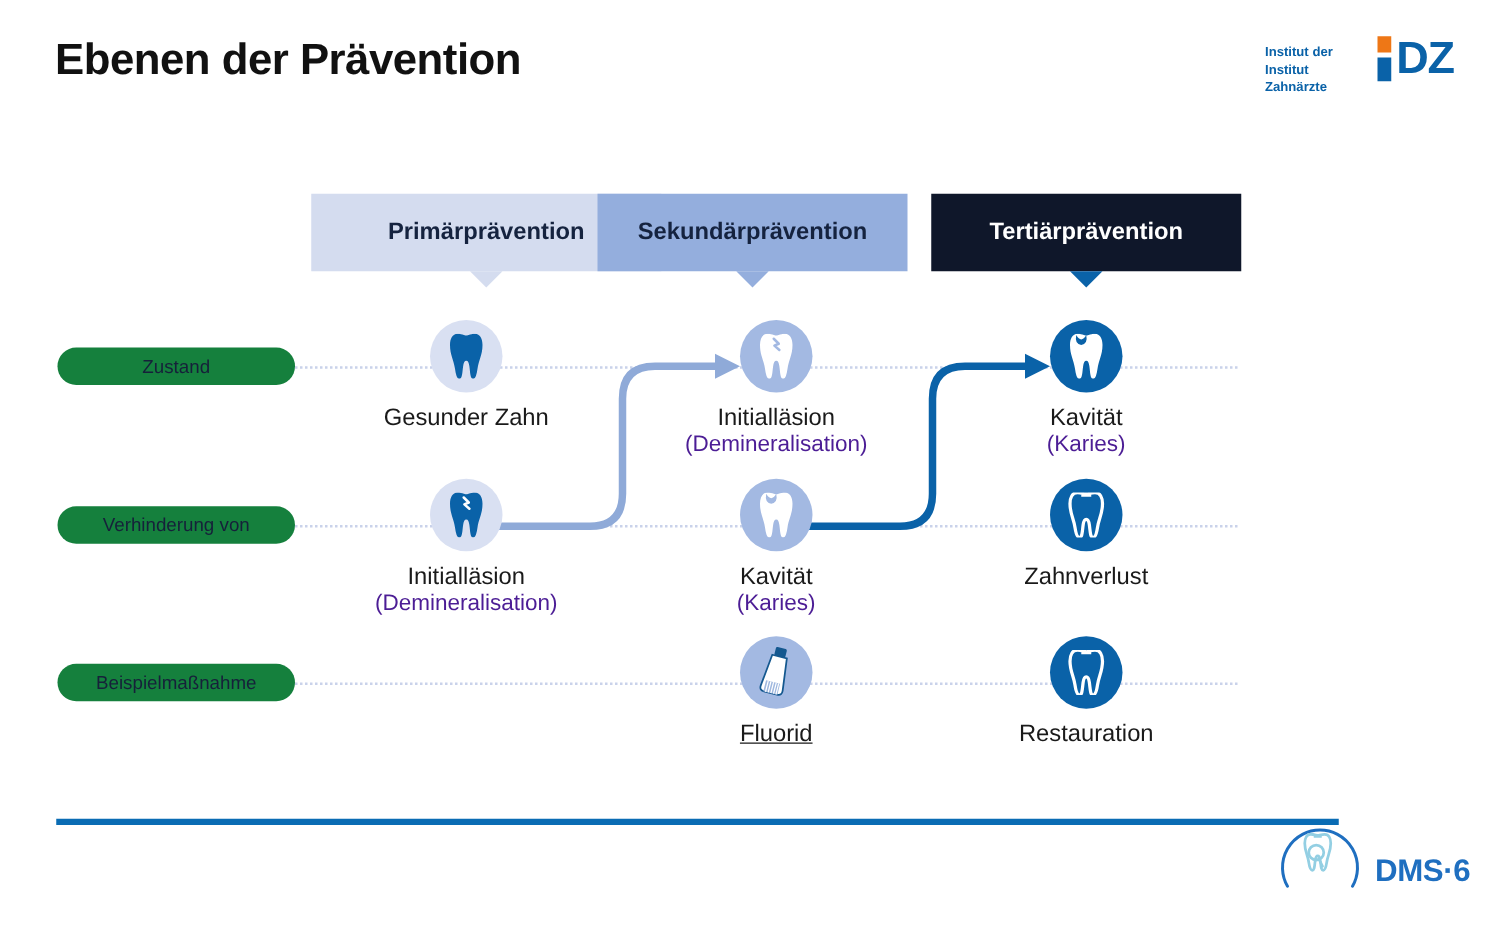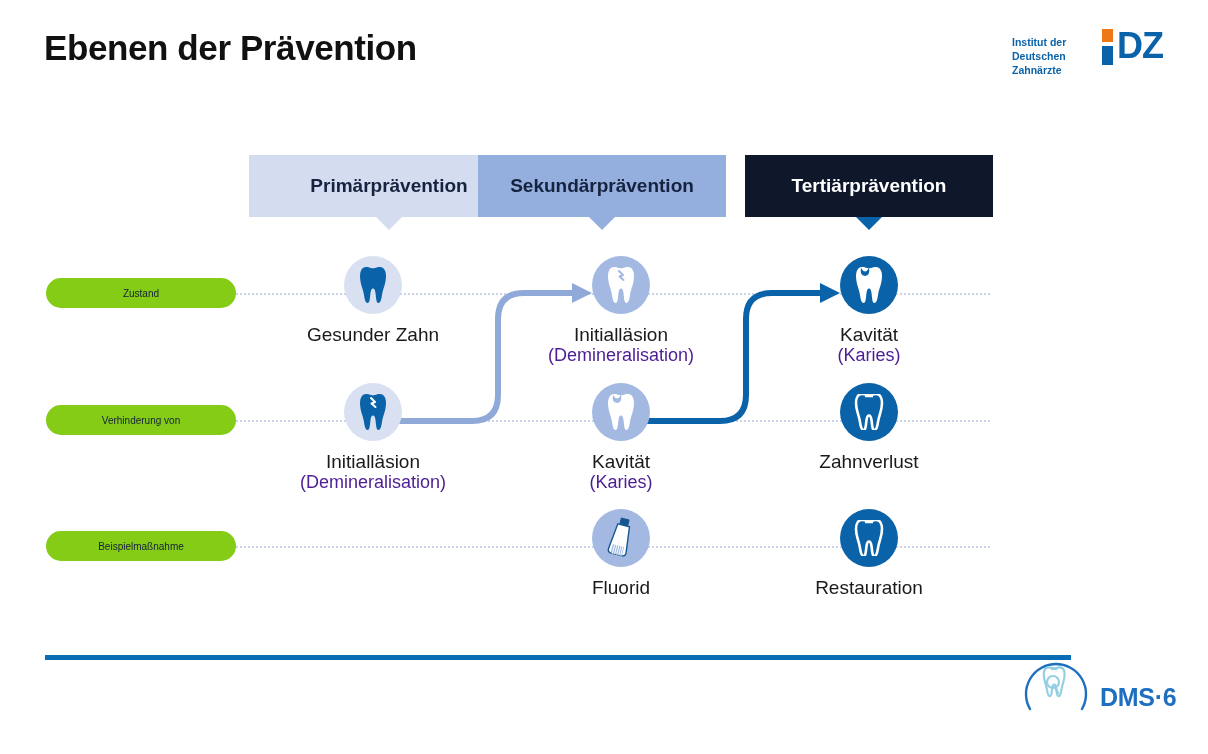--- a/index.html
+++ b/index.html
@@ -45,23 +45,23 @@
   .bar2 .notch{border-top:13px solid #94aedd;}
   .bar3{left:745px;width:248px;background:#0f172a;color:#ffffff;}
   .bar3 .notch{border-top:13px solid #0a62a8;}
 
   
   .guide{position:absolute;left:236px;width:754px;height:0;
          border-top:2px dotted #c9d2ea;}
 
   
   .pill{position:absolute;left:46px;width:190px;height:30px;
-        background:#84cc16;border-radius:15px;
+        background:#15803d;border-radius:15px;
         display:flex;align-items:center;justify-content:center;
-        font-size:10px;color:#16203a;}
+        font-size:15px;color:#16203a;}
 
   
   .cell{position:absolute;width:248px;text-align:center;}
   .circle{width:58px;height:58px;border-radius:50%;margin:0 auto;
           display:flex;align-items:center;justify-content:center;position:relative;}
   .c-light{background:#d9e0f2;}
   .c-mid{background:#a3b9e2;}
   .c-dark{background:#0a62a8;}
   .clabel{margin-top:10px;font-size:19px;line-height:22px;color:#1a1a1a;}
   .csub{font-size:18px;line-height:19px;color:#4c1d95;}
@@ -79,21 +79,21 @@
 </head>
 <body>
 
 <div class="slide">
 
   <div class="title">Ebenen der Prävention</div>
 
   <div class="idz">
     <div class="idz-text">
       <div>Institut der</div>
-      <div>Deutschen Zahnärzte</div>
+      <div>Institut Zahnärzte</div>
     </div>
     <div class="idz-mark">
       <div class="idz-i">
         <div class="dot"></div>
         <div class="stem"></div>
       </div>
       <div class="idz-dz">DZ</div>
     </div>
   </div>
 
@@ -190,21 +190,21 @@
   <div class="cell" style="left:745px;top:383px;">
     <div class="circle c-dark">
       <svg width="34" height="36" viewBox="0 0 34 36" aria-hidden="true">
         <path d="M17 2c5 0 7-2 11-2 4 0 6 4 6 9 0 8-3 12-4 19-.6 4-1.4 8-3.5 8-2.4 0-2.3-5-3-10-.4-3-1-4.5-2.5-4.5S18.9 23 18.5 26c-.7 5-.6 10-3 10-2.1 0-2.9-4-3.5-8C11 21 8 17 8 9c0-5 2-9 6-9 4 0 6 2 11 2z" transform="translate(-4 0)" fill="none" stroke="#ffffff" stroke-width="2.6"></path>
       </svg>
     </div>
     <div class="clabel">Zahnverlust</div>
   </div>
 
 
-  <div class="cell" style="left:497px;top:509px;">
+  <div class="cell" style="left:497px;top:509px;text-decoration:underline;">
     <div class="circle c-mid">
       <svg width="40" height="44" viewBox="0 0 40 44" aria-hidden="true">
         <g transform="rotate(14 20 22)">
           <rect x="15" y="2" width="9" height="7" rx="1.2" fill="#14588f"></rect>
           <path d="M13.5 9 h12 l3 26 q.4 4 -3.6 4 h-10.8 q-4 0 -3.6 -4 z" fill="#ffffff" stroke="#14588f" stroke-width="1.4"></path>
           <rect x="13.6" y="30" width="11.6" height="9" fill="#9fb8df"></rect>
           <path d="M15.4 30 v9 M17.6 30 v9 M19.8 30 v9 M22 30 v9 M24 30 v9" stroke="#ffffff" stroke-width="1"></path>
         </g>
       </svg>
     </div>

